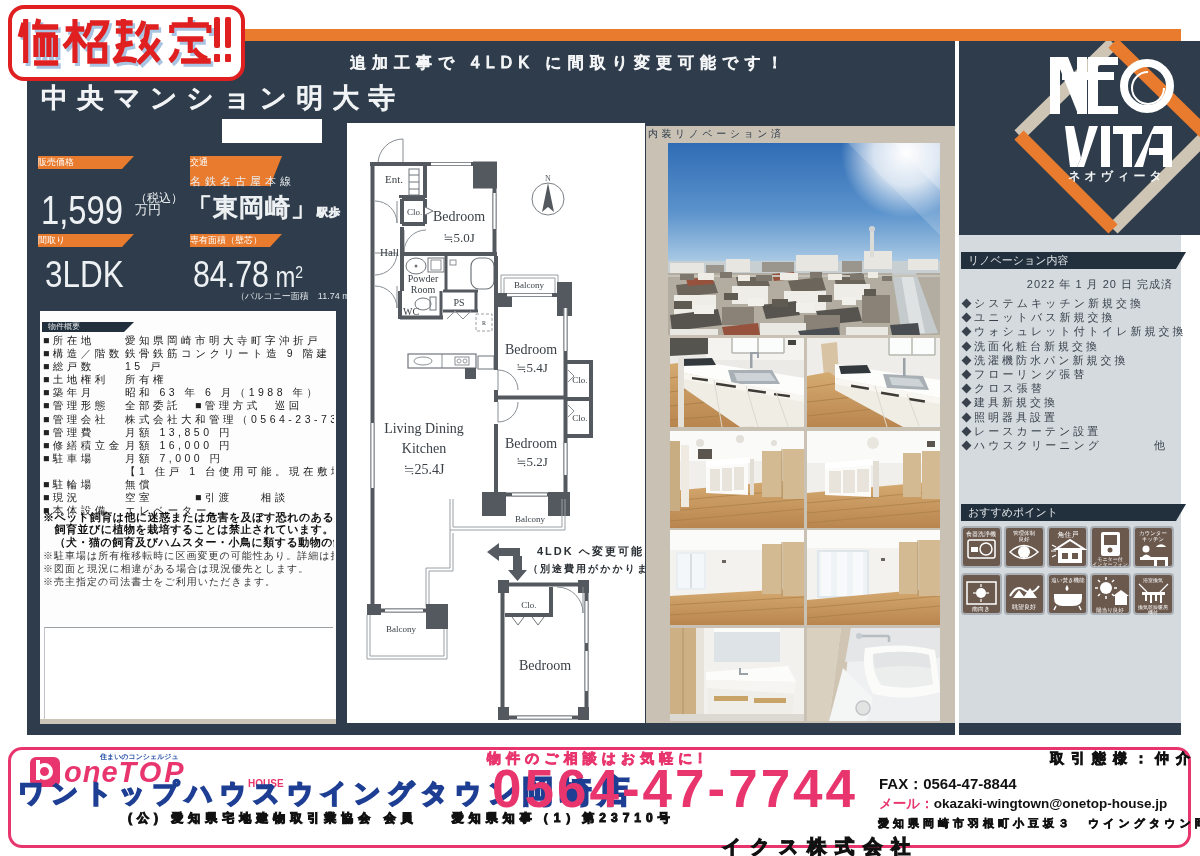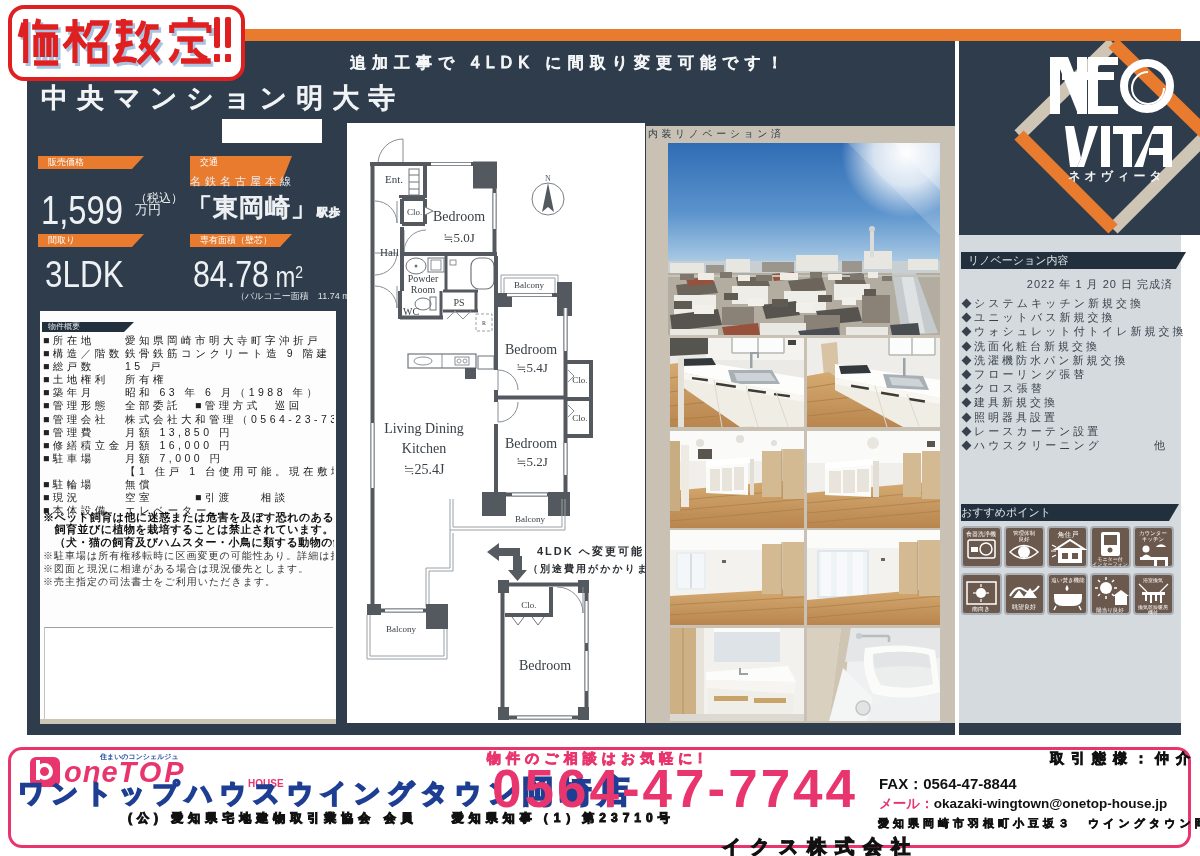--- a/index.html
+++ b/index.html
@@ -1,19 +1,19 @@
 <!DOCTYPE html>
 <html lang="ja"><head>
 <meta charset="utf-8">
 <style>
   html,body{margin:0;padding:0;}
   body{width:1200px;height:856px;background:#fff;font-family:"Liberation Sans",sans-serif;overflow:hidden;}
   #page{position:relative;width:1200px;height:856px;background:#fff;}
   .abs{position:absolute;}
-  .orange-tab{position:absolute;background:#e87b2d;color:#fff;font-size:9px;line-height:13px;padding-left:10px;clip-path:polygon(0 0,100% 0,calc(100% - 12px) 100%,0 100%);}
+  .orange-tab{position:absolute;background:#e87b2d;color:#fff;font-size:9px;line-height:13px;padding-left:0;clip-path:polygon(0 0,100% 0,calc(100% - 12px) 100%,0 100%);}
   .navy-tab{position:absolute;background:#22303e;color:#dfe3e6;clip-path:polygon(0 0,100% 0,calc(100% - 10px) 100%,0 100%);}
 </style>
 </head>
 <body>
 <div id="page">
 
   <div class="abs" style="left:27px;top:41px;width:928px;height:694px;background:#2e3c4b;"></div>
 
   <div class="abs" style="left:959px;top:41px;width:222px;height:694px;background:#2e3c4b;"></div>
 
@@ -739,21 +739,21 @@
       <div style="height:14.2px;"><i style="display:inline-block;width:7px;height:7px;background:#39424c;transform:rotate(45deg);margin-right:4px;"></i>洗面化粧台新規交換</div>
       <div style="height:14.2px;"><i style="display:inline-block;width:7px;height:7px;background:#39424c;transform:rotate(45deg);margin-right:4px;"></i>洗濯機防水パン新規交換</div>
       <div style="height:14.2px;"><i style="display:inline-block;width:7px;height:7px;background:#39424c;transform:rotate(45deg);margin-right:4px;"></i>フローリング張替</div>
       <div style="height:14.2px;"><i style="display:inline-block;width:7px;height:7px;background:#39424c;transform:rotate(45deg);margin-right:4px;"></i>クロス張替</div>
       <div style="height:14.2px;"><i style="display:inline-block;width:7px;height:7px;background:#39424c;transform:rotate(45deg);margin-right:4px;"></i>建具新規交換</div>
       <div style="height:14.2px;"><i style="display:inline-block;width:7px;height:7px;background:#39424c;transform:rotate(45deg);margin-right:4px;"></i>照明器具設置</div>
       <div style="height:14.2px;"><i style="display:inline-block;width:7px;height:7px;background:#39424c;transform:rotate(45deg);margin-right:4px;"></i>レースカーテン設置</div>
       <div style="height:14.2px;"><i style="display:inline-block;width:7px;height:7px;background:#39424c;transform:rotate(45deg);margin-right:4px;"></i>ハウスクリーニング<span style="margin-left:52px;">他</span></div>
   </div>
 
-  <div class="navy-tab" style="left:961px;top:504px;width:218px;height:17px;font-size:11px;line-height:17px;">おすすめポイント</div>
+  <div class="navy-tab" style="left:961px;top:504px;width:218px;height:17px;font-size:11px;line-height:17px;padding-left:7px;">おすすめポイント</div>
 
   <div class="abs" style="left:960px;top:526px;width:221px;height:96px;">
     <svg width="221" height="96" viewBox="0 0 221 96">
       <defs>
         <g id="icnbox">
             <rect x="0" y="0" width="39" height="40" rx="3" fill="#6b594e" stroke="#aab0b5" stroke-width="2"></rect>
           </g>
       </defs>
 
       <g transform="translate(2,1)">

